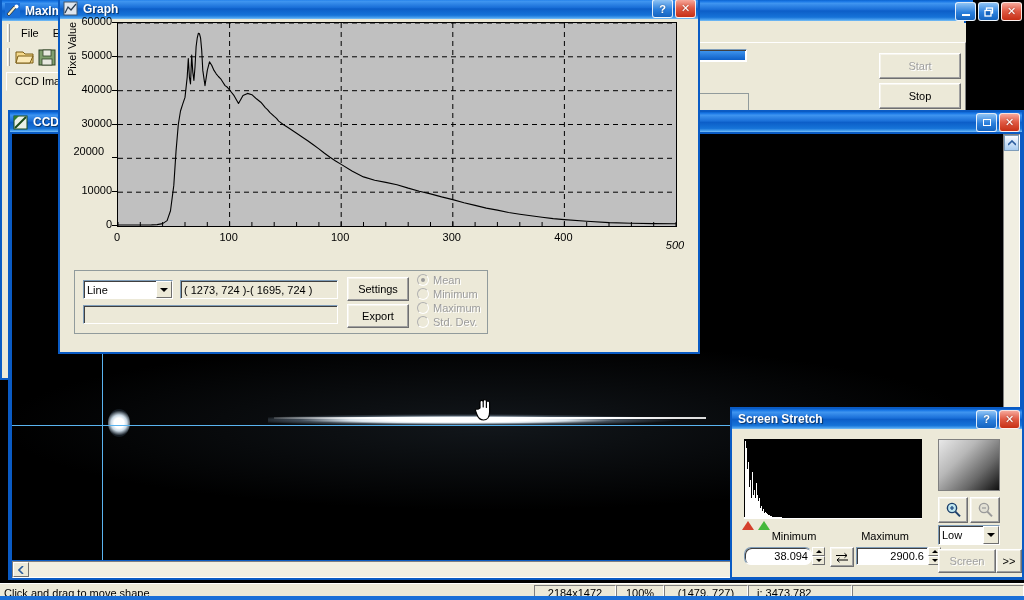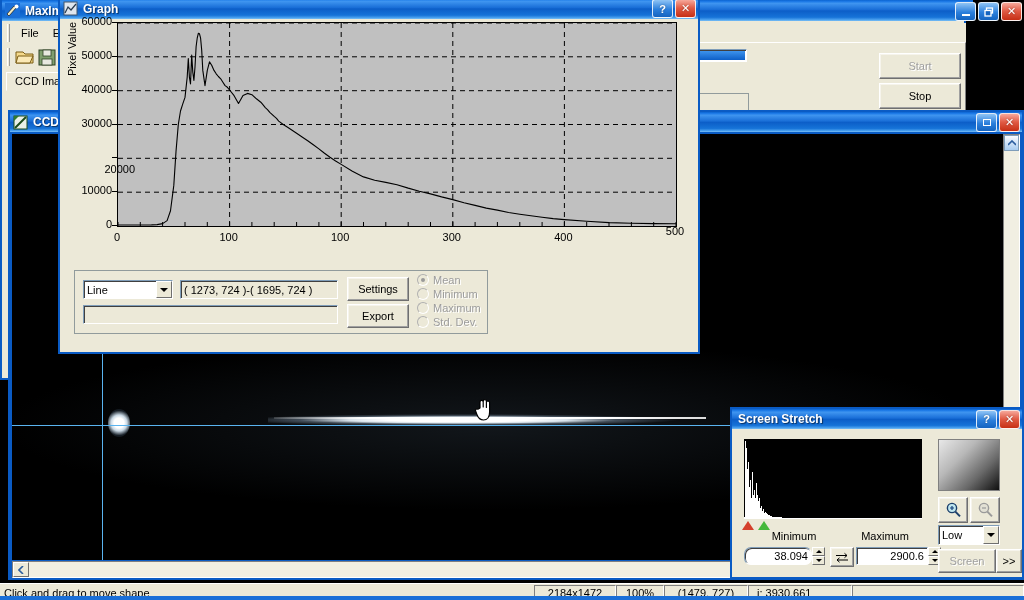--- a/index.html
+++ b/index.html
@@ -436,38 +436,38 @@
         <line x1="535.7" y1="203" x2="535.7" y2="199" stroke="#000" stroke-width="1"></line>
         <line x1="558.0" y1="203" x2="558.0" y2="199" stroke="#000" stroke-width="1"></line>
         <polyline points="0.0,202.0 11.2,202.0 22.3,202.0 33.5,201.9 39.1,201.6 44.6,200.6 49.1,197.6 52.5,187.8 55.8,162.4 58.0,128.6 60.3,101.5 62.5,88.0 64.7,81.2 67.0,74.4 69.2,54.1 70.3,35.5 71.4,54.1 72.5,60.9 73.7,32.1 74.8,49.1 75.9,57.5 77.0,44.0 78.1,23.7 79.2,15.2 80.4,10.2 81.5,10.8 82.6,15.2 83.7,27.1 84.8,47.4 87.0,62.6 89.3,47.4 91.5,38.9 93.7,42.3 96.0,47.4 98.2,50.8 100.4,53.5 102.7,55.8 104.9,59.2 107.1,62.6 109.4,64.3 111.6,67.0 116.1,72.7 120.5,80.5 125.0,72.4 129.5,70.4 133.9,71.7 138.4,75.8 142.8,79.2 145.1,81.9 147.3,84.6 149.5,86.6 151.8,89.3 154.0,91.3 156.2,93.4 158.5,95.4 160.7,98.1 165.2,101.5 169.6,104.2 174.1,107.3 178.6,110.3 184.1,114.0 189.7,117.7 195.3,121.8 200.9,125.9 206.5,130.3 212.0,134.3 217.6,138.0 223.2,141.4 234.4,148.2 245.5,153.9 256.7,157.3 267.8,159.4 279.0,161.7 290.2,165.1 301.3,168.2 312.5,170.9 323.6,173.9 334.8,176.6 346.0,179.7 357.1,182.4 368.3,185.1 379.4,187.1 390.6,189.5 401.8,191.2 412.9,192.8 424.1,194.2 435.2,195.6 446.4,196.6 468.7,198.3 491.0,199.6 513.4,200.3 535.7,200.6 558.0,200.8" fill="none" stroke="#000" stroke-width="1.1" stroke-linejoin="round"></polyline>
       </svg>
   </div>
   <div id="ytickwrap">
       <div class="ytick" style="left: 0px; width: 52px; top: 220px;">0</div>
       <div class="ytickmark" style="left: 52px; top: 227px;"></div>
       <div class="ytick" style="left: 0px; width: 52px; top: 186.167px;">10000</div>
       <div class="ytickmark" style="left: 52px; top: 193.167px;"></div>
-      <div class="ytick" style="left: 0px; width: 75px; top: 165px;">20000</div>
+      <div class="ytick" style="left: 0px; width: 44px; top: 147px;">20000</div>
       <div class="ytickmark" style="left: 52px; top: 159.333px;"></div>
       <div class="ytick" style="left: 0px; width: 52px; top: 118.5px;">30000</div>
       <div class="ytickmark" style="left: 52px; top: 125.5px;"></div>
       <div class="ytick" style="left: 0px; width: 52px; top: 84.6667px;">40000</div>
       <div class="ytickmark" style="left: 52px; top: 91.6667px;"></div>
       <div class="ytick" style="left: 0px; width: 52px; top: 50.8333px;">50000</div>
       <div class="ytickmark" style="left: 52px; top: 57.8333px;"></div>
       <div class="ytick" style="left: 0px; width: 52px; top: 17px;">60000</div>
       <div class="ytickmark" style="left: 52px; top: 24px;"></div>
     </div>
   <div id="xtickwrap">
       <div class="xtick" style="left: 37px; width: 40px; top: 233px;">0</div>
       <div class="xtick" style="left: 148.6px; width: 40px; top: 233px;">100</div>
       <div class="xtick" style="left: 260.2px; width: 40px; top: 233px;">100</div>
       <div class="xtick" style="left: 371.8px; width: 40px; top: 233px;">300</div>
       <div class="xtick" style="left: 483.4px; width: 40px; top: 233px;">400</div>
-      <div class="xtick" style="left: 595px; width: 40px; top: 227px;">500</div>
+      <div class="xtick" style="left: 595px; width: 40px; top: 241px; font-style: italic;">500</div>
     </div>
 
   <div class="group" style="left:14px;top:272px;width:412px;height:62px;">
     <div class="combo" style="position:absolute;left:8px;top:9px;width:90px;height:19px;">
       <span>Line</span>
       <span class="arrowbox">
           <i class="caret-d"></i>
         </span>
     </div>
     <div class="field" style="position:absolute;left:105px;top:9px;width:158px;height:19px;background:#ece9d8;">( 1273, 724 )-( 1695, 724 )</div>
@@ -757,16 +757,16 @@
   <svg width="20" height="26" viewBox="0 0 20 26">
     <path d="M6 10 V4 a1.6 1.6 0 0 1 3.2 0 V9 V3.2 a1.6 1.6 0 0 1 3.2 0 V9.5 V4.6 a1.6 1.6 0 0 1 3.2 0 V14 c0 5-2.5 8-6 8 -3.5 0-5.6-2.4-6.6-5.2 L1.6 13 a1.5 1.5 0 0 1 2.3-1.8 Z" fill="#fff" stroke="#000" stroke-width="1.2" stroke-linejoin="round"></path>
   </svg>
 </div>
 
 <div id="statusbar">
   <div class="sbpanel" style="flex:0 0 534px;border:none;">Click and drag to move shape</div>
   <div class="sbpanel" style="width:82px;justify-content:center;">2184x1472</div>
   <div class="sbpanel" style="width:48px;justify-content:center;">100%</div>
   <div class="sbpanel" style="width:84px;justify-content:center;">(1479, 727)</div>
-  <div class="sbpanel" style="width:104px;justify-content:flex-start;padding-left:8px;">i:  3930.661</div>
+  <div class="sbpanel" style="width:104px;justify-content:flex-start;padding-left:8px;">i:  3473.782</div>
   <div class="sbpanel" style="flex:1;"></div>
 </div>
 <div id="taskbar-line"></div>
 
 </body></html>

